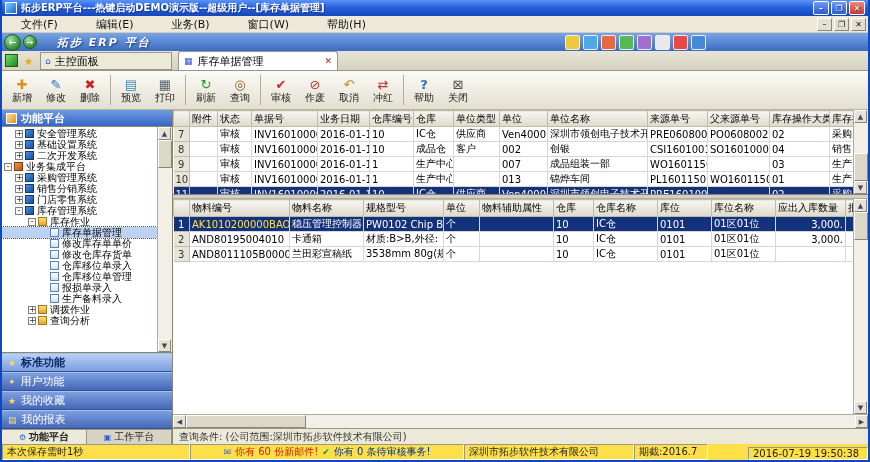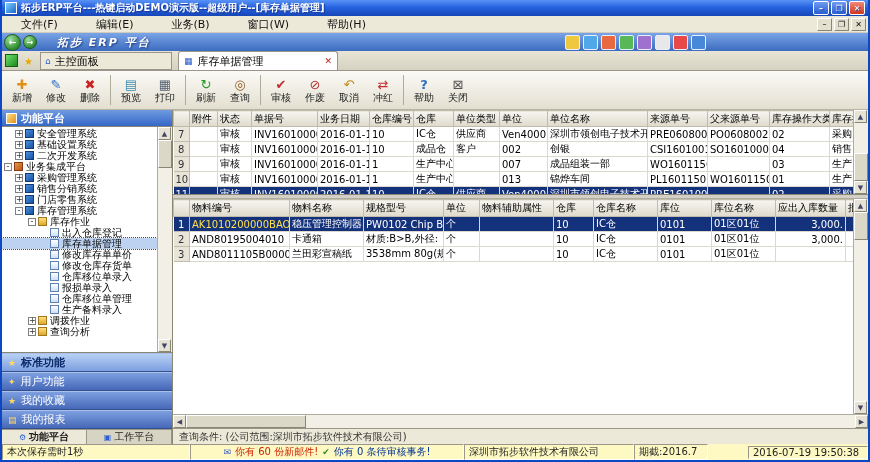--- a/index.html
+++ b/index.html
@@ -89,21 +89,21 @@
   
   .vscroll{width:14px;flex:0 0 14px;background:#f2f0e6;border-left:1px solid #b0ac9c;display:flex;flex-direction:column;}
   .hscroll{height:13px;flex:0 0 13px;background:#f2f0e6;border-top:1px solid #b0ac9c;display:flex;}
   .sbtn{width:13px;height:13px;flex:0 0 13px;background:#e6e2d4;border:1px solid #fff;border-right-color:#8a8674;border-bottom-color:#8a8674;font-size:7px;display:flex;align-items:center;justify-content:center;color:#446;cursor:pointer;box-sizing:border-box;}
   .vthumb{height:28px;flex:0 0 28px;background:#dcd8c8;border:1px solid #fff;border-right-color:#8a8674;border-bottom-color:#8a8674;box-sizing:border-box;cursor:grab;}
   .hthumb{width:120px;flex:0 0 120px;background:#dcd8c8;border:1px solid #fff;border-right-color:#8a8674;border-bottom-color:#8a8674;box-sizing:border-box;cursor:grab;}
   .sspace{flex:1;}
   
   .querybar{height:15px;flex:0 0 15px;display:flex;align-items:center;background:#ece9d8;border-top:1px solid #9a968a;font-size:10px;color:#333;padding:0 6px;white-space:nowrap;overflow:hidden;}
   
-  .statusbar{height:29px;flex:0 0 13px;display:flex;background:#fef9c3;font-size:10px;align-items:center;}
+  .statusbar{height:29px;flex:0 0 13px;display:flex;background:#fde047;font-size:10px;align-items:flex-end;}
   .seg{display:flex;align-items:center;padding:0 4px;border:1px solid;border-color:#9a968a #fff #fff #9a968a;white-space:nowrap;overflow:hidden;}
   .s1{width:178px;flex:0 0 178px;color:#222;}
   .s2{flex:1;gap:4px;justify-content:center;}
   .s3{width:160px;flex:0 0 160px;color:#222;}
   .s4{width:64px;flex:0 0 64px;color:#222;}
   .s5{width:110px;flex:0 0 110px;color:#222;margin-left:40px;}
   .alert.red{color:#cc2200;cursor:pointer;}
   .alert.navy{color:#003399;cursor:pointer;}
   .sico{font-size:9px;}
   .sico.mail{color:#3355cc;}
@@ -273,25 +273,20 @@
           <div class="ti d1">
               <span class="exp">-</span>
               <span class="nico sys"></span>
               <span>库存管理系统</span>
             </div>
           <div class="ti d2">
               <span class="exp">-</span>
               <span class="nico folder"></span>
               <span>库存作业</span>
             </div>
-          <div class="ti d3">
-              <span class="exp"></span>
-              <span class="nico doc"></span>
-              <span>出入仓库登记</span>
-            </div>
           <div class="ti d3 sel">
               <span class="exp"></span>
               <span class="nico doc"></span>
               <span>库存单据管理</span>
             </div>
           <div class="ti d3">
               <span class="exp"></span>
               <span class="nico doc"></span>
               <span>修改库存单单价</span>
             </div>
@@ -301,26 +296,26 @@
               <span>修改仓库存货单</span>
             </div>
           <div class="ti d3">
               <span class="exp"></span>
               <span class="nico doc"></span>
               <span>仓库移位单录入</span>
             </div>
           <div class="ti d3">
               <span class="exp"></span>
               <span class="nico doc"></span>
-              <span>报损单录入</span>
+              <span>仓库移位单管理</span>
             </div>
           <div class="ti d3">
               <span class="exp"></span>
               <span class="nico doc"></span>
-              <span>仓库移位单管理</span>
+              <span>报损单录入</span>
             </div>
           <div class="ti d3">
               <span class="exp"></span>
               <span class="nico doc"></span>
               <span>生产备料录入</span>
             </div>
           <div class="ti d2">
               <span class="exp">+</span>
               <span class="nico folder"></span>
               <span>调拨作业</span>

